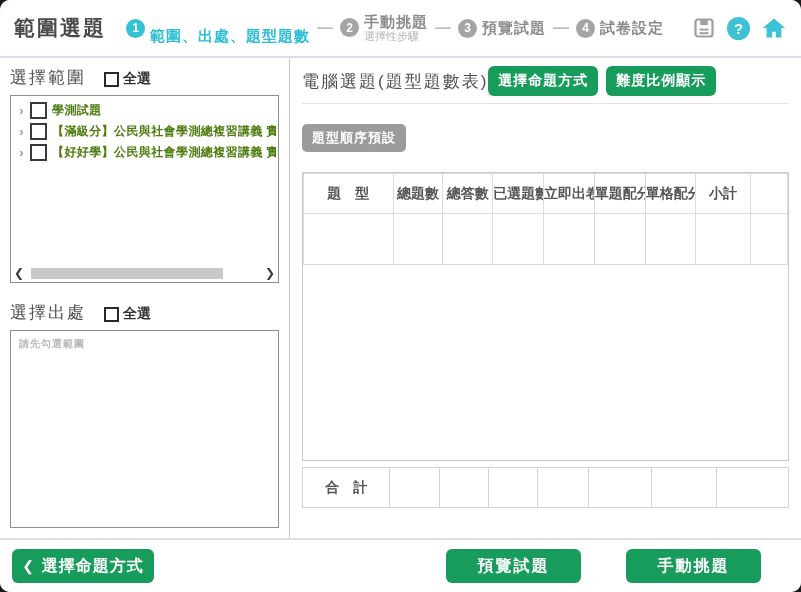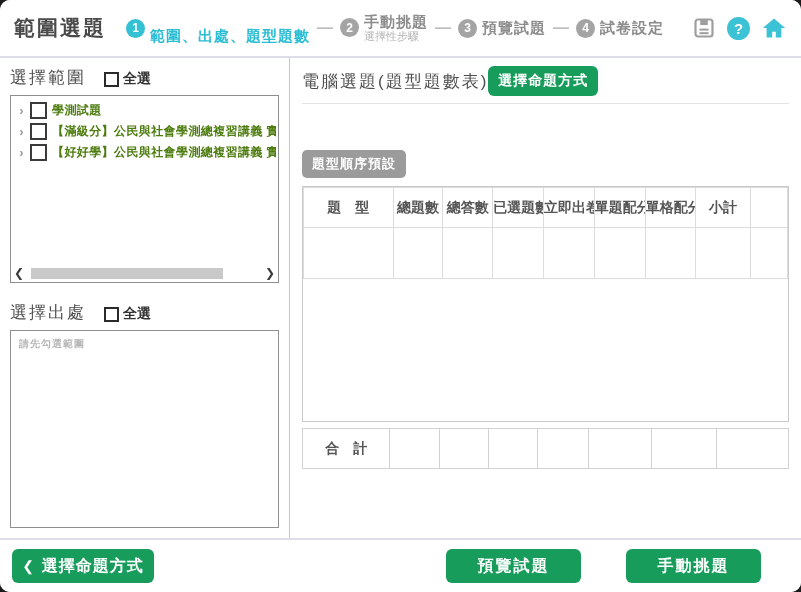--- a/index.html
+++ b/index.html
@@ -46,22 +46,22 @@
   .source-box{border:1px solid #8f8f8f;height:198px;margin-top:3px;box-sizing:border-box;padding:6px 8px;}
   .placeholder{color:#b7b7b7;font-size:10px;letter-spacing:1px;font-weight:bold;}
   
   .right{flex:1;padding:8px 12px;box-sizing:border-box;display:flex;flex-direction:column;min-width:0;}
   .right-head{display:flex;align-items:center;justify-content:flex-start;height:30px;}
   .head-btns{display:flex;gap:8px;}
   .gbtn-sm{background:#189c5c;color:#fff;border:none;border-radius:6px;font-size:14px;font-weight:bold;
            padding:6px 10px;letter-spacing:1px;cursor:pointer;font-family:inherit;}
   .divider{border-top:1px solid #e2e2e2;margin-top:7px;}
   .badge{align-self:flex-start;background:#9b9b9b;color:#fff;font-size:13px;font-weight:600;
-         padding:5px 10px;border-radius:5px;margin-top:46px;letter-spacing:1px;cursor:pointer;}
-  .table-panel{border:1px solid #c9c9c9;margin-top:8px;height:236px;box-sizing:border-box;overflow:hidden;}
+         padding:5px 10px;border-radius:5px;margin-top:20px;letter-spacing:1px;cursor:pointer;}
+  .table-panel{border:1px solid #c9c9c9;margin-top:20px;height:289px;box-sizing:border-box;overflow:hidden;}
   table{border-collapse:collapse;width:100%;table-layout:fixed;}
   .qtable th,.qtable td{border:1px solid #dcdcdc;}
   .qtable th{height:39px;font-size:14px;font-weight:600;color:#555;white-space:nowrap;overflow:hidden;padding:0;}
   .qtable td{height:48px;}
   .total-table{margin-top:6px;}
   .total-table td{border:1px solid #d2d2d2;height:37px;font-size:14px;font-weight:600;color:#555;text-align:center;}
   
   footer{height:54px;min-height:54px;border-top:2px solid #dedeea;display:flex;align-items:center;
          padding:0 12px;box-sizing:border-box;background:#fff;}
   .gbtn{background:#189c5c;color:#fff;border:none;border-radius:6px;font-size:16px;font-weight:bold;
@@ -169,20 +169,21 @@
       <div class="source-box">
         <div class="placeholder">請先勾選範圍</div>
       </div>
     </aside>
 
     <section class="right">
       <div class="right-head">
         <span class="sec-title">電腦選題(題型題數表)</span>
         <div class="head-btns">
           <button class="gbtn-sm">選擇命題方式</button>
+          <button class="gbtn-sm">難度比例顯示</button>
         </div>
       </div>
       <div class="divider"></div>
 
       <div class="badge">題型順序預設</div>
 
       <div class="table-panel">
         <table class="qtable">
           <colgroup>
             <col style="width:18.5%">

